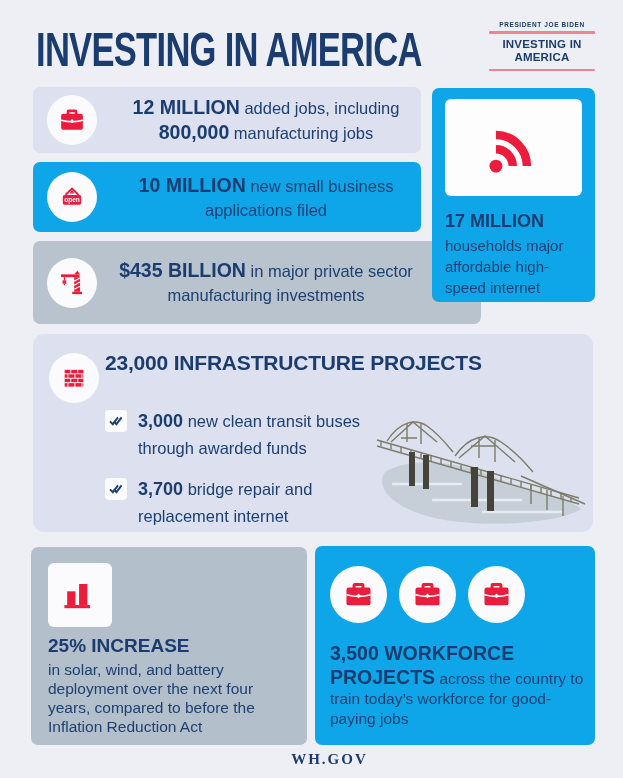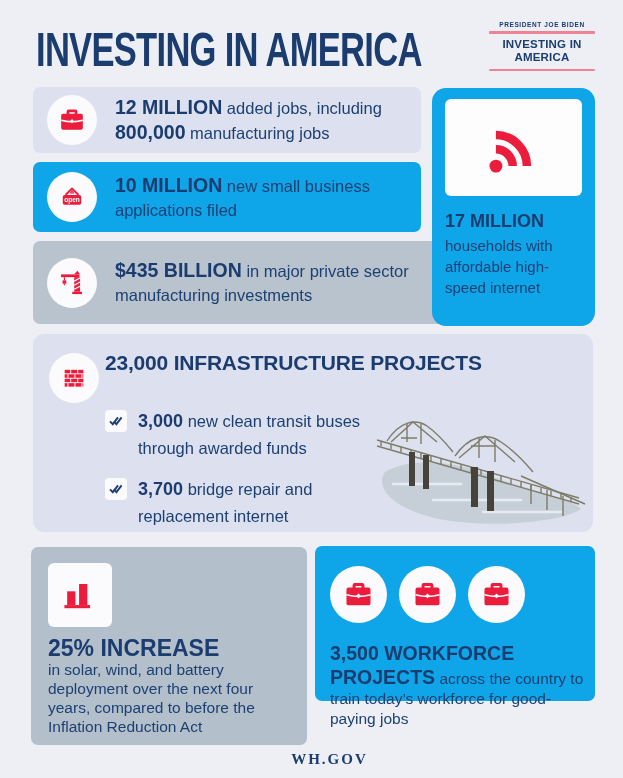--- a/index.html
+++ b/index.html
@@ -24,21 +24,21 @@
   
   .card{position:absolute;border-radius:7px;}
   .bg-lav{background:#dde1ef;}
   .bg-tan{background:#0ea5e9;}
   .bg-blu{background:#b8c3cd;}
   .bg-blu2{background:#b3bfca;}
   .statcard{display:flex;align-items:center;padding-left:14px;box-sizing:border-box;}
   .icon-circle{width:50px;height:50px;border-radius:50%;background:#fbfbfd;flex:none;
     display:flex;align-items:center;justify-content:center;margin-right:18px;}
   .icon-circle svg{width:28px;height:28px;}
-  .stat-text{width:302px;font-size:16.5px;line-height:24px;}
+  .stat-text{width:302px;font-size:16.5px;line-height:24px;text-align:center;}
   .stat-bold{font-weight:bold;font-size:19.5px;color:#1b3c6f;}
   
   #card-internet{box-sizing:border-box;padding:11px 13px;}
   #card-internet .whitebox{width:137px;height:97px;background:#fdfdfe;border-radius:6px;
     display:flex;align-items:center;justify-content:center;}
   #card-internet .whitebox svg{width:62px;height:62px;}
   #card-internet .stat-bold{display:block;margin-top:15px;font-size:18px;}
   #card-internet .body{font-size:15px;line-height:21px;margin-top:3px;width:128px;}
   
   #card-infra .icon-circle{position:absolute;left:16px;top:19px;margin:0;}
@@ -48,21 +48,21 @@
   .bullet{position:absolute;left:72px;display:flex;}
   .check-box{width:22px;height:22px;border-radius:4px;background:#fbfbfd;flex:none;
     display:flex;align-items:center;justify-content:center;margin-right:11px;margin-top:2px;}
   .check-box svg{width:16px;height:16px;}
   .bullet-text{width:250px;font-size:16.5px;line-height:27px;}
   #bridge{position:absolute;right:2px;bottom:0px;width:220px;height:120px;}
   
   #card-energy .icon-square{position:absolute;left:17px;top:16px;width:64px;height:64px;
     background:#fbfbfd;border-radius:6px;display:flex;align-items:center;justify-content:center;}
   #card-energy .icon-square svg{width:44px;height:44px;}
-  #energy-head{position:absolute;left:17px;top:88px;font-size:23px;font-weight:bold;color:#1b3c6f;}
+  #energy-head{position:absolute;left:17px;top:88px;font-size:19px;font-weight:bold;color:#1b3c6f;}
   #energy-body{position:absolute;left:17px;top:113px;width:246px;font-size:15.5px;line-height:19px;}
   #card-workforce .icon-circle{position:absolute;width:57px;height:57px;margin:0;}
   #card-workforce .icon-circle svg{width:31px;height:31px;}
   #wf-text{position:absolute;left:15px;top:95px;width:254px;font-size:15.5px;line-height:20px;}
   #wf-text .stat-bold{font-size:19.5px;line-height:24px;}
   
   #footer{left:0;top:751px;width:623px;text-align:center;
     font-family:"Liberation Serif","DejaVu Serif",serif;
     font-size:15px;font-weight:bold;letter-spacing:2px;color:#1b3c6f;padding-left:18px;}
 </style>
@@ -133,30 +133,30 @@
       <path d="M5.5,7 v2.7 M5.5,12.6 v1.3" stroke="#ec1c3c" stroke-width="1"></path>
       <rect x="3.9" y="9.7" width="3.2" height="2.9" fill="#ec1c3c"></rect>
     </svg>
   </div>
   <div class="stat-text">
     <span class="stat-bold">$435 BILLION</span>
     <span>in major private sector manufacturing investments</span>
   </div>
 </div>
 
-<div id="card-internet" class="card bg-tan" style="left:432px;top:88px;width:163px;height:238px;border-radius:14px;">
+<div id="card-internet" class="card bg-tan" style="left:432px;top:88px;width:163px;height:214px;">
   <div class="whitebox">
     <svg viewBox="0 0 48 48">
       <circle cx="10" cy="38" r="5" fill="#ec1c3c"></circle>
       <path d="M10,25 A13,13 0 0 1 23,38" stroke="#ec1c3c" stroke-width="6.6" fill="none"></path>
       <path d="M10,14 A24,24 0 0 1 34,38" stroke="#ec1c3c" stroke-width="6.6" fill="none"></path>
     </svg>
   </div>
   <span class="stat-bold">17 MILLION</span>
-  <div class="body">households with affordable high-speed internet</div>
+  <div class="body">households major affordable high-speed internet</div>
 </div>
 
 <div id="card-infra" class="card bg-lav" style="left:33px;top:334px;width:560px;height:198px;border-radius:11px;">
   <div class="icon-circle">
     <svg viewBox="0 0 24 24">
       <g fill="#ec1c3c">
         <rect x="4" y="5" width="4.8" height="3"></rect>
           <rect x="9.6" y="5" width="5.2" height="3"></rect>
           <rect x="15.6" y="5" width="4.4" height="3"></rect>
         <rect x="4" y="8.8" width="2.4" height="3"></rect>
@@ -229,21 +229,21 @@
     <svg viewBox="0 0 48 48">
       <rect x="10" y="20" width="9" height="15" fill="#ec1c3c"></rect>
       <rect x="23" y="12" width="9" height="23" fill="#ec1c3c"></rect>
       <rect x="7" y="35" width="28" height="3.4" fill="#ec1c3c"></rect>
     </svg>
   </div>
   <div id="energy-head">25% INCREASE</div>
   <div id="energy-body">in solar, wind, and battery deployment over the next four years, compared to before the Inflation Reduction Act</div>
 </div>
 
-<div id="card-workforce" class="card bg-tan" style="left:315px;top:546px;width:280px;height:155px;">
+<div id="card-workforce" class="card bg-tan" style="left:315px;top:546px;width:280px;height:199px;">
   <div class="icon-circle" style="left:15px;top:20px;">
     <svg viewBox="0 0 24 24">
         <use href="#briefcase"></use>
       </svg>
   </div>
   <div class="icon-circle" style="left:84px;top:20px;">
     <svg viewBox="0 0 24 24">
         <use href="#briefcase"></use>
       </svg>
   </div>

